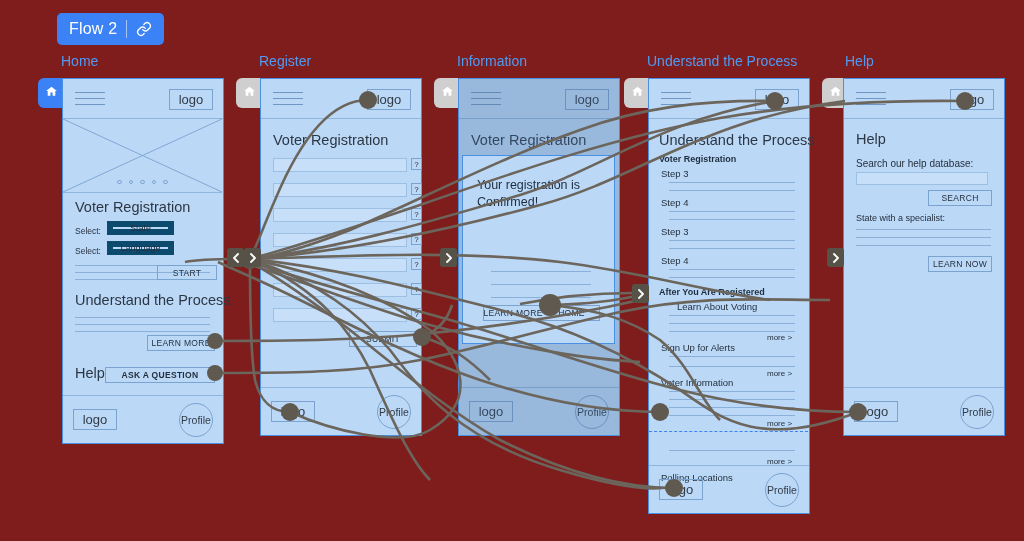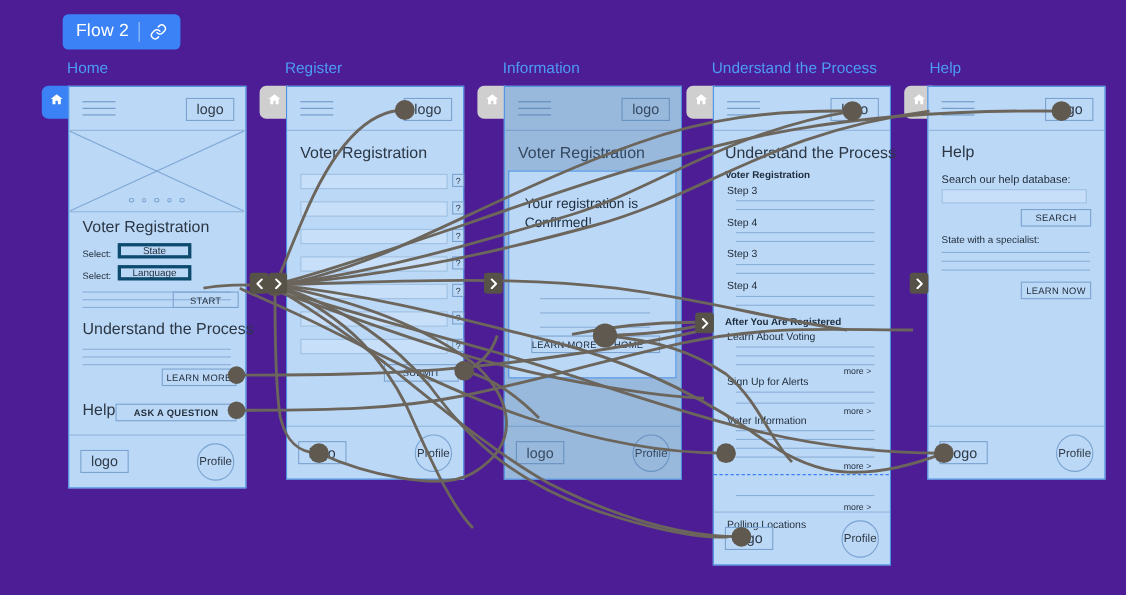--- a/index.html
+++ b/index.html
@@ -5,21 +5,21 @@
   * { box-sizing: border-box; }
   html, body {
     margin: 0; padding: 0;
     background: #ececec;
     font-family: "Liberation Sans", sans-serif;
   }
   #canvas {
     position: relative;
     width: 1024px;
     height: 541px;
-    background: #4c1d95;
+    background: #7f1d1d;
     overflow: hidden;
     padding-left: 15px;
   }
 
   
   #flow-badge {
     position: absolute;
     left: 57px; top: 13px;
     height: 32px;
     background: #3b82f6;
@@ -140,21 +140,21 @@
   .btn {
     position: absolute;
     border: 1px solid #7aa3cf;
     display: flex; align-items: center; justify-content: center;
     font-size: 8.5px; color: #23303d;
     letter-spacing: .3px;
     background: transparent;
   }
   .sel {
     position: absolute;
-    border: 3px solid #0c4a6e;
+    border: 6px solid #0c4a6e;
     display: flex; align-items: center; justify-content: center;
     font-size: 9px; color: #23303d;
     background: transparent;
   }
   .field {
     position: absolute;
     border: 1px solid #9dbfe2;
     background: #c8dff9;
   }
   .qmark {
@@ -414,21 +414,21 @@
     <div class="step-lbl" style="left:12px; top:147px;">Step 3</div>
     <div class="rule" style="left:20px; top:161px; width:126px;"></div>
     <div class="rule" style="left:20px; top:169px; width:126px;"></div>
 
     <div class="step-lbl" style="left:12px; top:176px;">Step 4</div>
     <div class="rule" style="left:20px; top:190px; width:126px;"></div>
     <div class="rule" style="left:20px; top:198px; width:126px;"></div>
 
     <div class="h-sub" style="left:10px; top:208px;">After You Are Registered</div>
 
-    <div class="step-lbl" style="left:12px; top:222px;">Learn About Voting</div>
+    <div class="step-lbl" style="left:28px; top:222px;">Learn About Voting</div>
     <div class="rule" style="left:20px; top:236px; width:126px;"></div>
     <div class="rule" style="left:20px; top:244px; width:126px;"></div>
     <div class="rule" style="left:20px; top:252px; width:126px;"></div>
     <div class="more-lbl" style="left:118px; top:254px;">more &gt;</div>
 
     <div class="step-lbl" style="left:12px; top:263px;">Sign Up for Alerts</div>
     <div class="rule" style="left:20px; top:277px; width:126px;"></div>
     <div class="rule" style="left:20px; top:287px; width:126px;"></div>
     <div class="more-lbl" style="left:118px; top:290px;">more &gt;</div>
 

